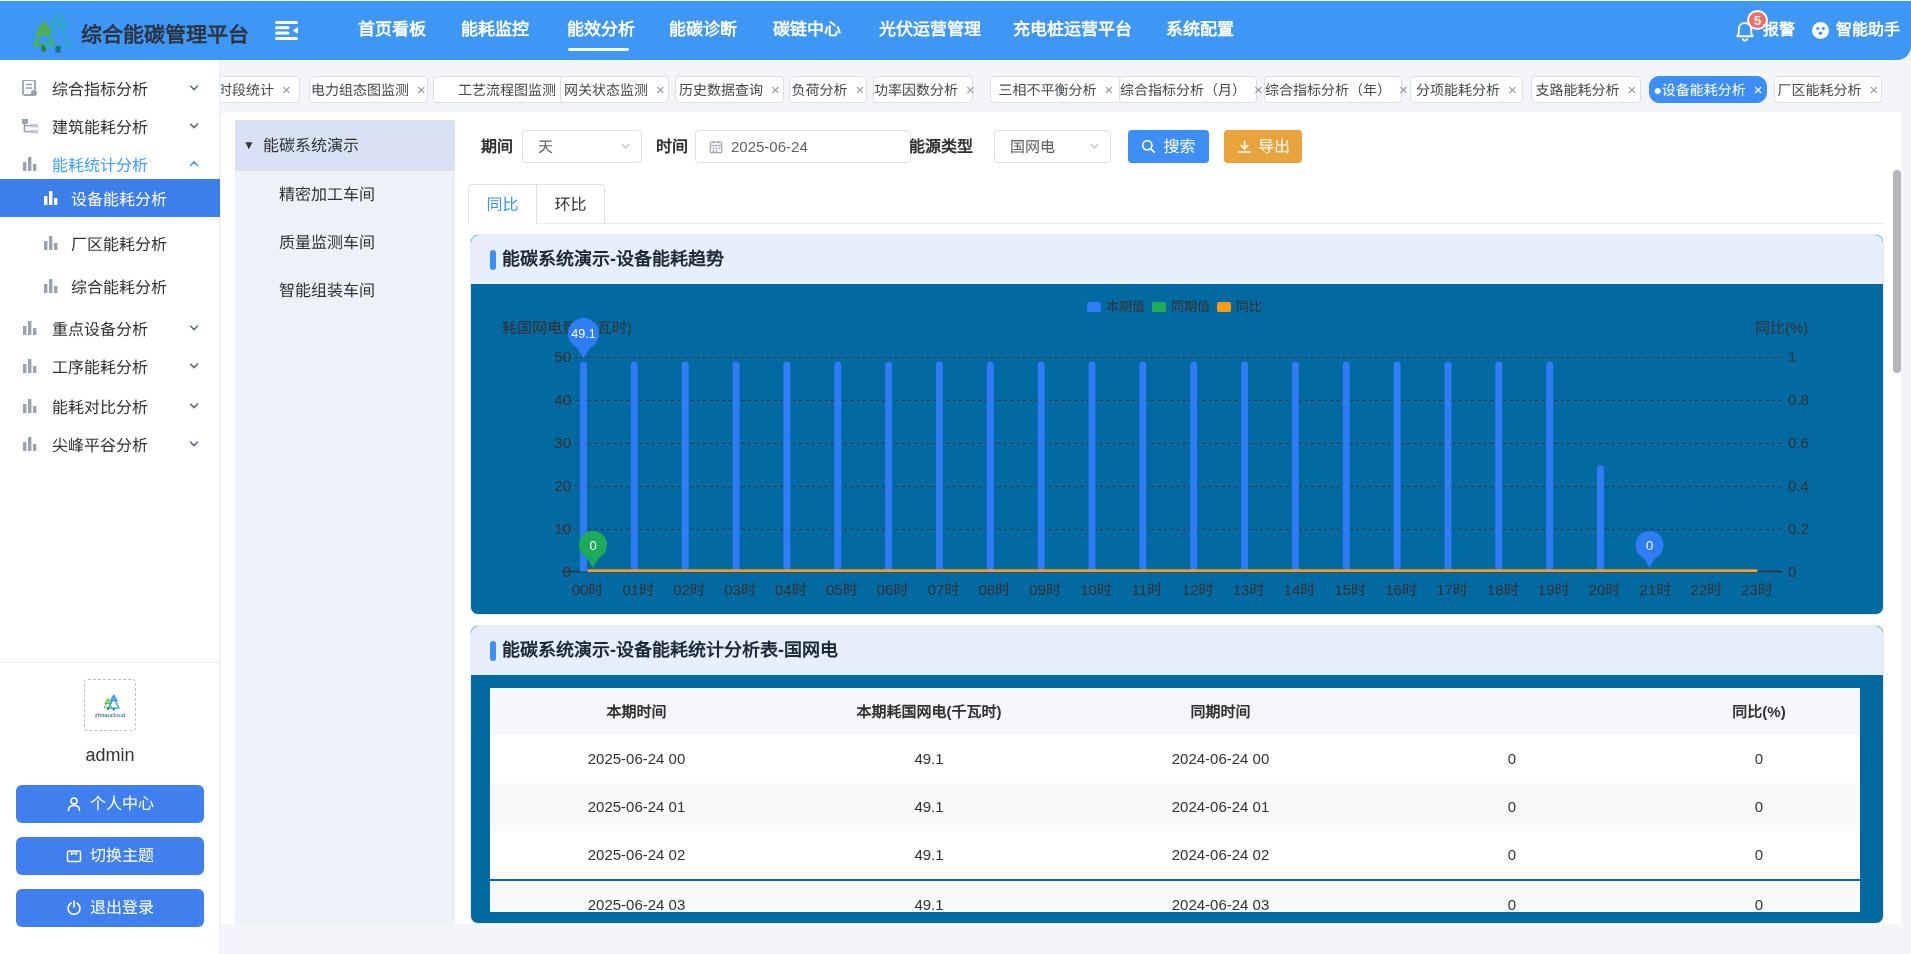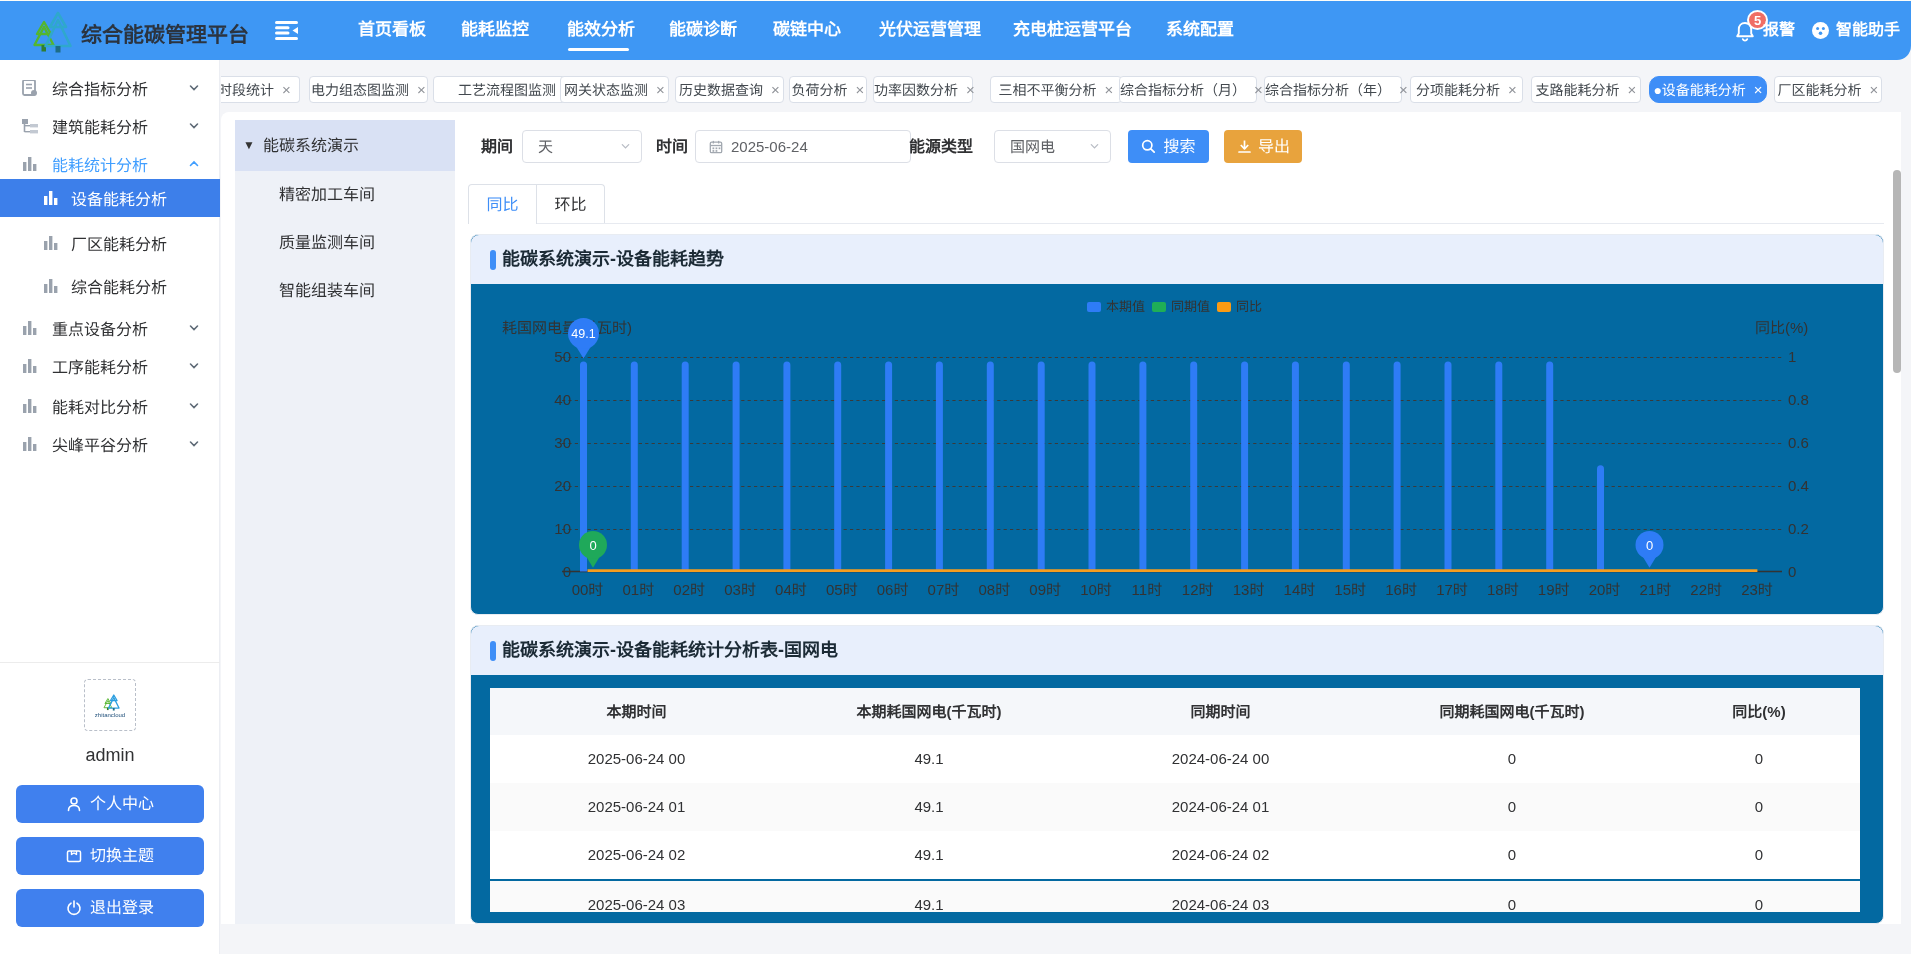--- a/index.html
+++ b/index.html
@@ -442,21 +442,20 @@
 <div class="card" style="top:625px;height:299px;">
   <div class="card-head">
       <div class="bar"></div>
       <div class="ttl">能碳系统演示-设备能耗统计分析表-国网电</div>
     </div>
   <div class="tbl" style="height:224px;overflow:hidden;">
     <div class="trow" style="top:0;height:47px;background:#f5f7fa;font-weight:bold;">
       <span class="c0" style="line-height:47px;">本期时间</span>
         <span class="c1" style="line-height:47px;">本期耗国网电(千瓦时)</span>
         <span class="c2" style="line-height:47px;">同期时间</span>
-        <span class="c3" style="line-height:47px;">同期耗国网电(千瓦时)</span>
         <span class="c4" style="line-height:47px;">同比(%)</span>
     </div>
     <div class="trow" style="top:47px;background:#fff;">
       <span class="c0">2025-06-24 00</span>
         <span class="c1">49.1</span>
         <span class="c2">2024-06-24 00</span>
         <span class="c3">0</span>
         <span class="c4">0</span>
     </div>
     <div class="trow" style="top:95px;background:#fafafa;">

